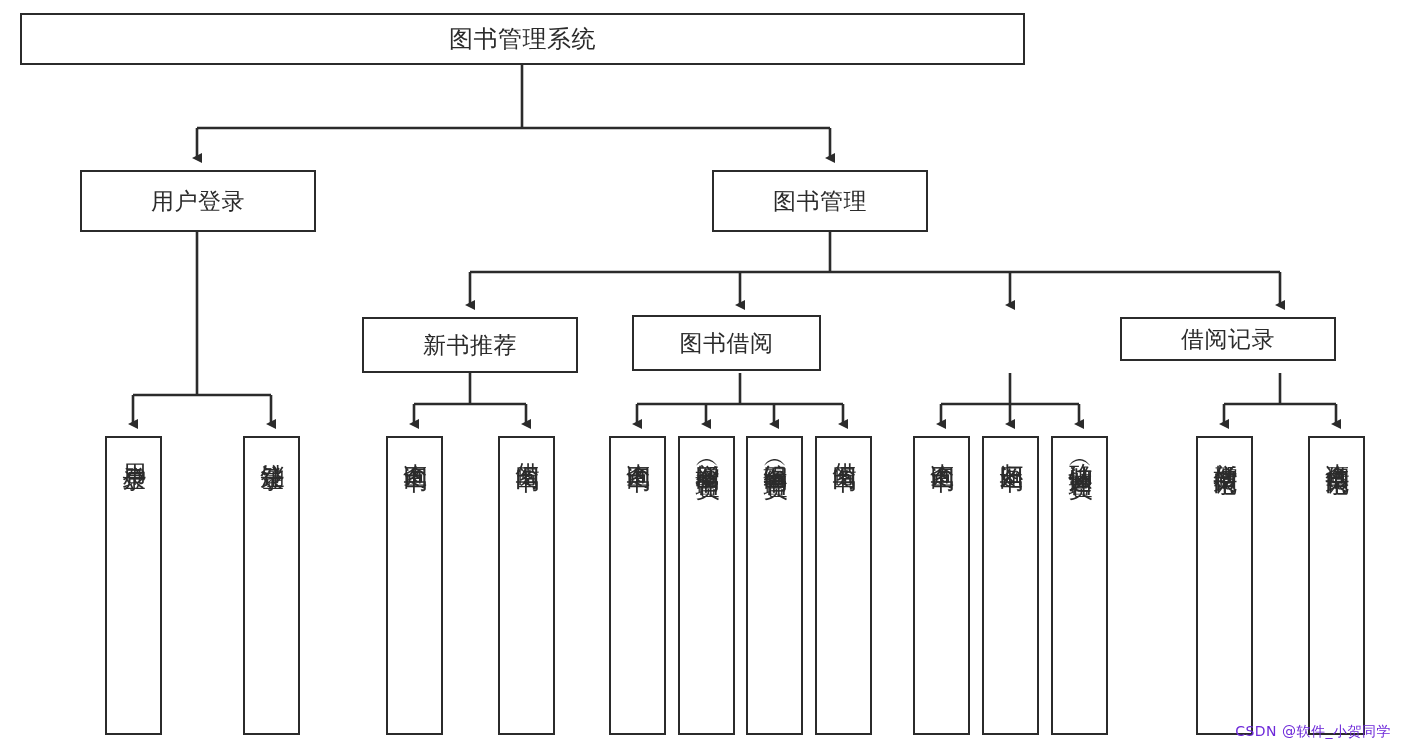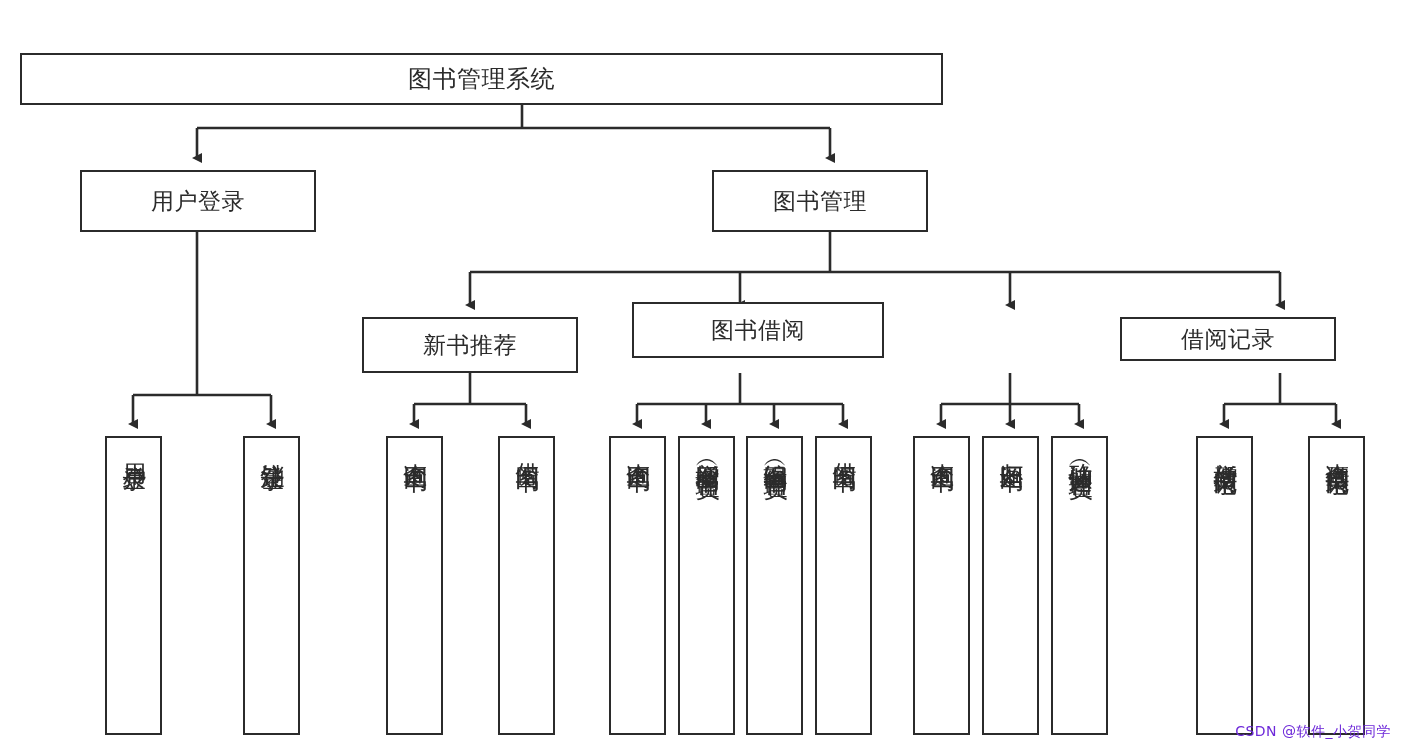--- a/index.html
+++ b/index.html
@@ -126,35 +126,35 @@
       <path d="M1010,404 L1010,424" marker-end="url(#arrow)"></path>
       <path d="M1079,404 L1079,424" marker-end="url(#arrow)"></path>
 
       <path d="M1280,373 L1280,404"></path>
       <path d="M1224,404 L1336,404"></path>
       <path d="M1224,404 L1224,424" marker-end="url(#arrow)"></path>
       <path d="M1336,404 L1336,424" marker-end="url(#arrow)"></path>
     </g>
   </svg>
 
-  <div class="node h root" style="left:20px; top:13px; width:923px; height:52px;margin-top:40px;">
+  <div class="node h root" style="left:20px; top:13px; width:1005px; height:52px;">
     <span class="label">图书管理系统</span>
   </div>
 
   <div class="node h" style="left:80px; top:170px; width:236px; height:62px;">
     <span class="label">用户登录</span>
   </div>
   <div class="node h" style="left:712px; top:170px; width:216px; height:62px;">
     <span class="label">图书管理</span>
   </div>
 
   <div class="node h" style="left:362px; top:317px; width:216px; height:56px;">
     <span class="label">新书推荐</span>
   </div>
-  <div class="node h" style="left:632px; top:302px; width:252px; height:56px;">
+  <div class="node h" style="left:632px; top:315px; width:189px; height:56px;">
     <span class="label">图书借阅</span>
   </div>
   <div class="node h" style="left:1120px; top:317px; width:216px; height:44px;align-items:center;">
     <span class="label">借阅记录</span>
   </div>
 
   <div class="node v" style="left:105px; top:436px; width:57px; height:299px;">
     <span class="label">用户登录</span>
   </div>
   <div class="node v" style="left:243px; top:436px; width:57px; height:299px;">

